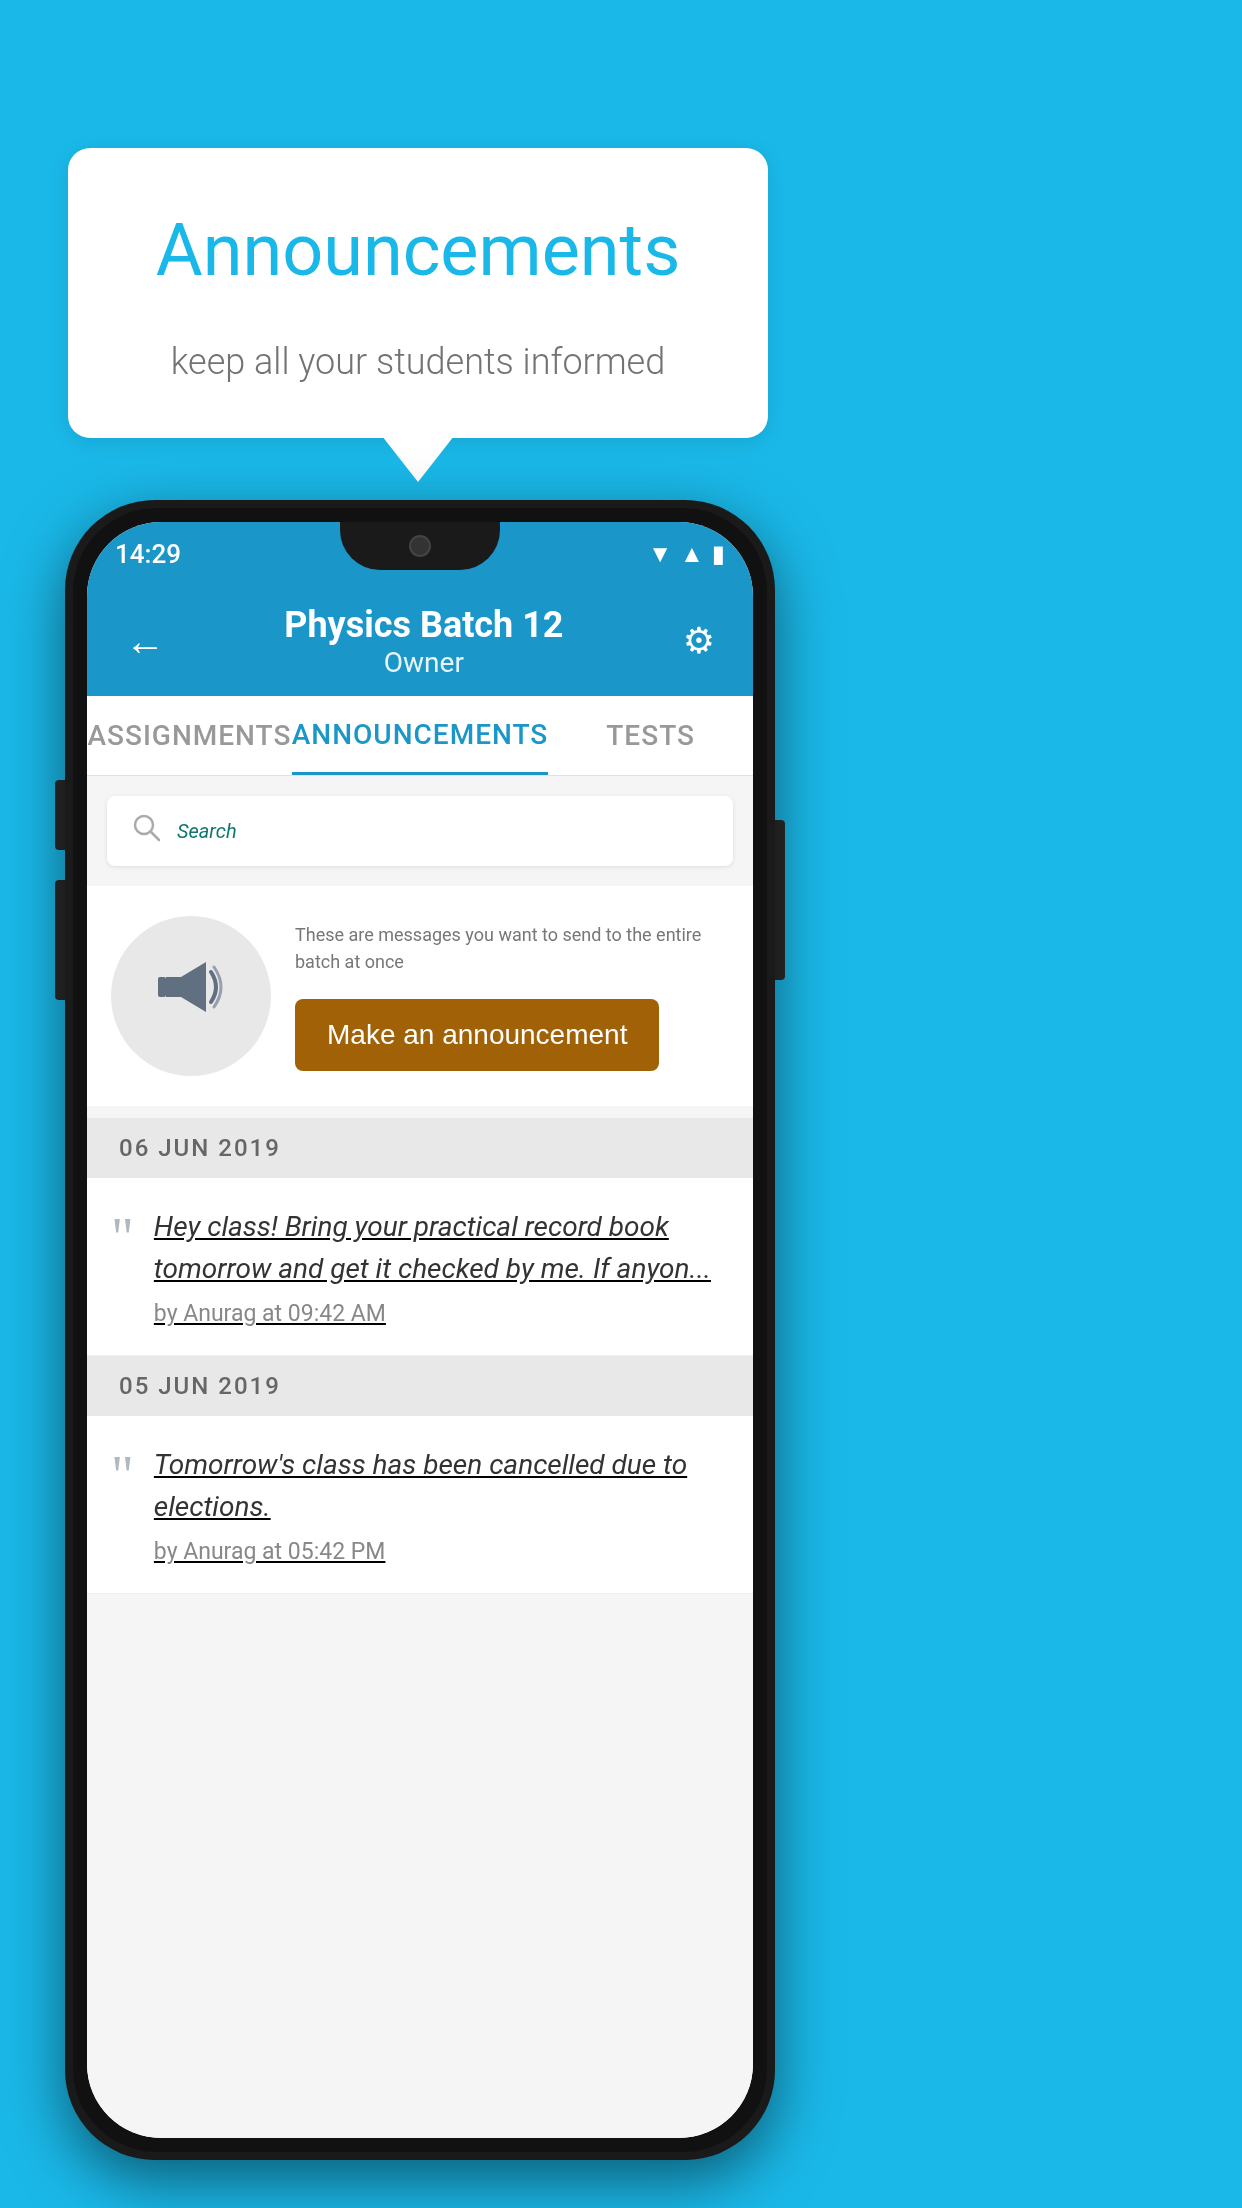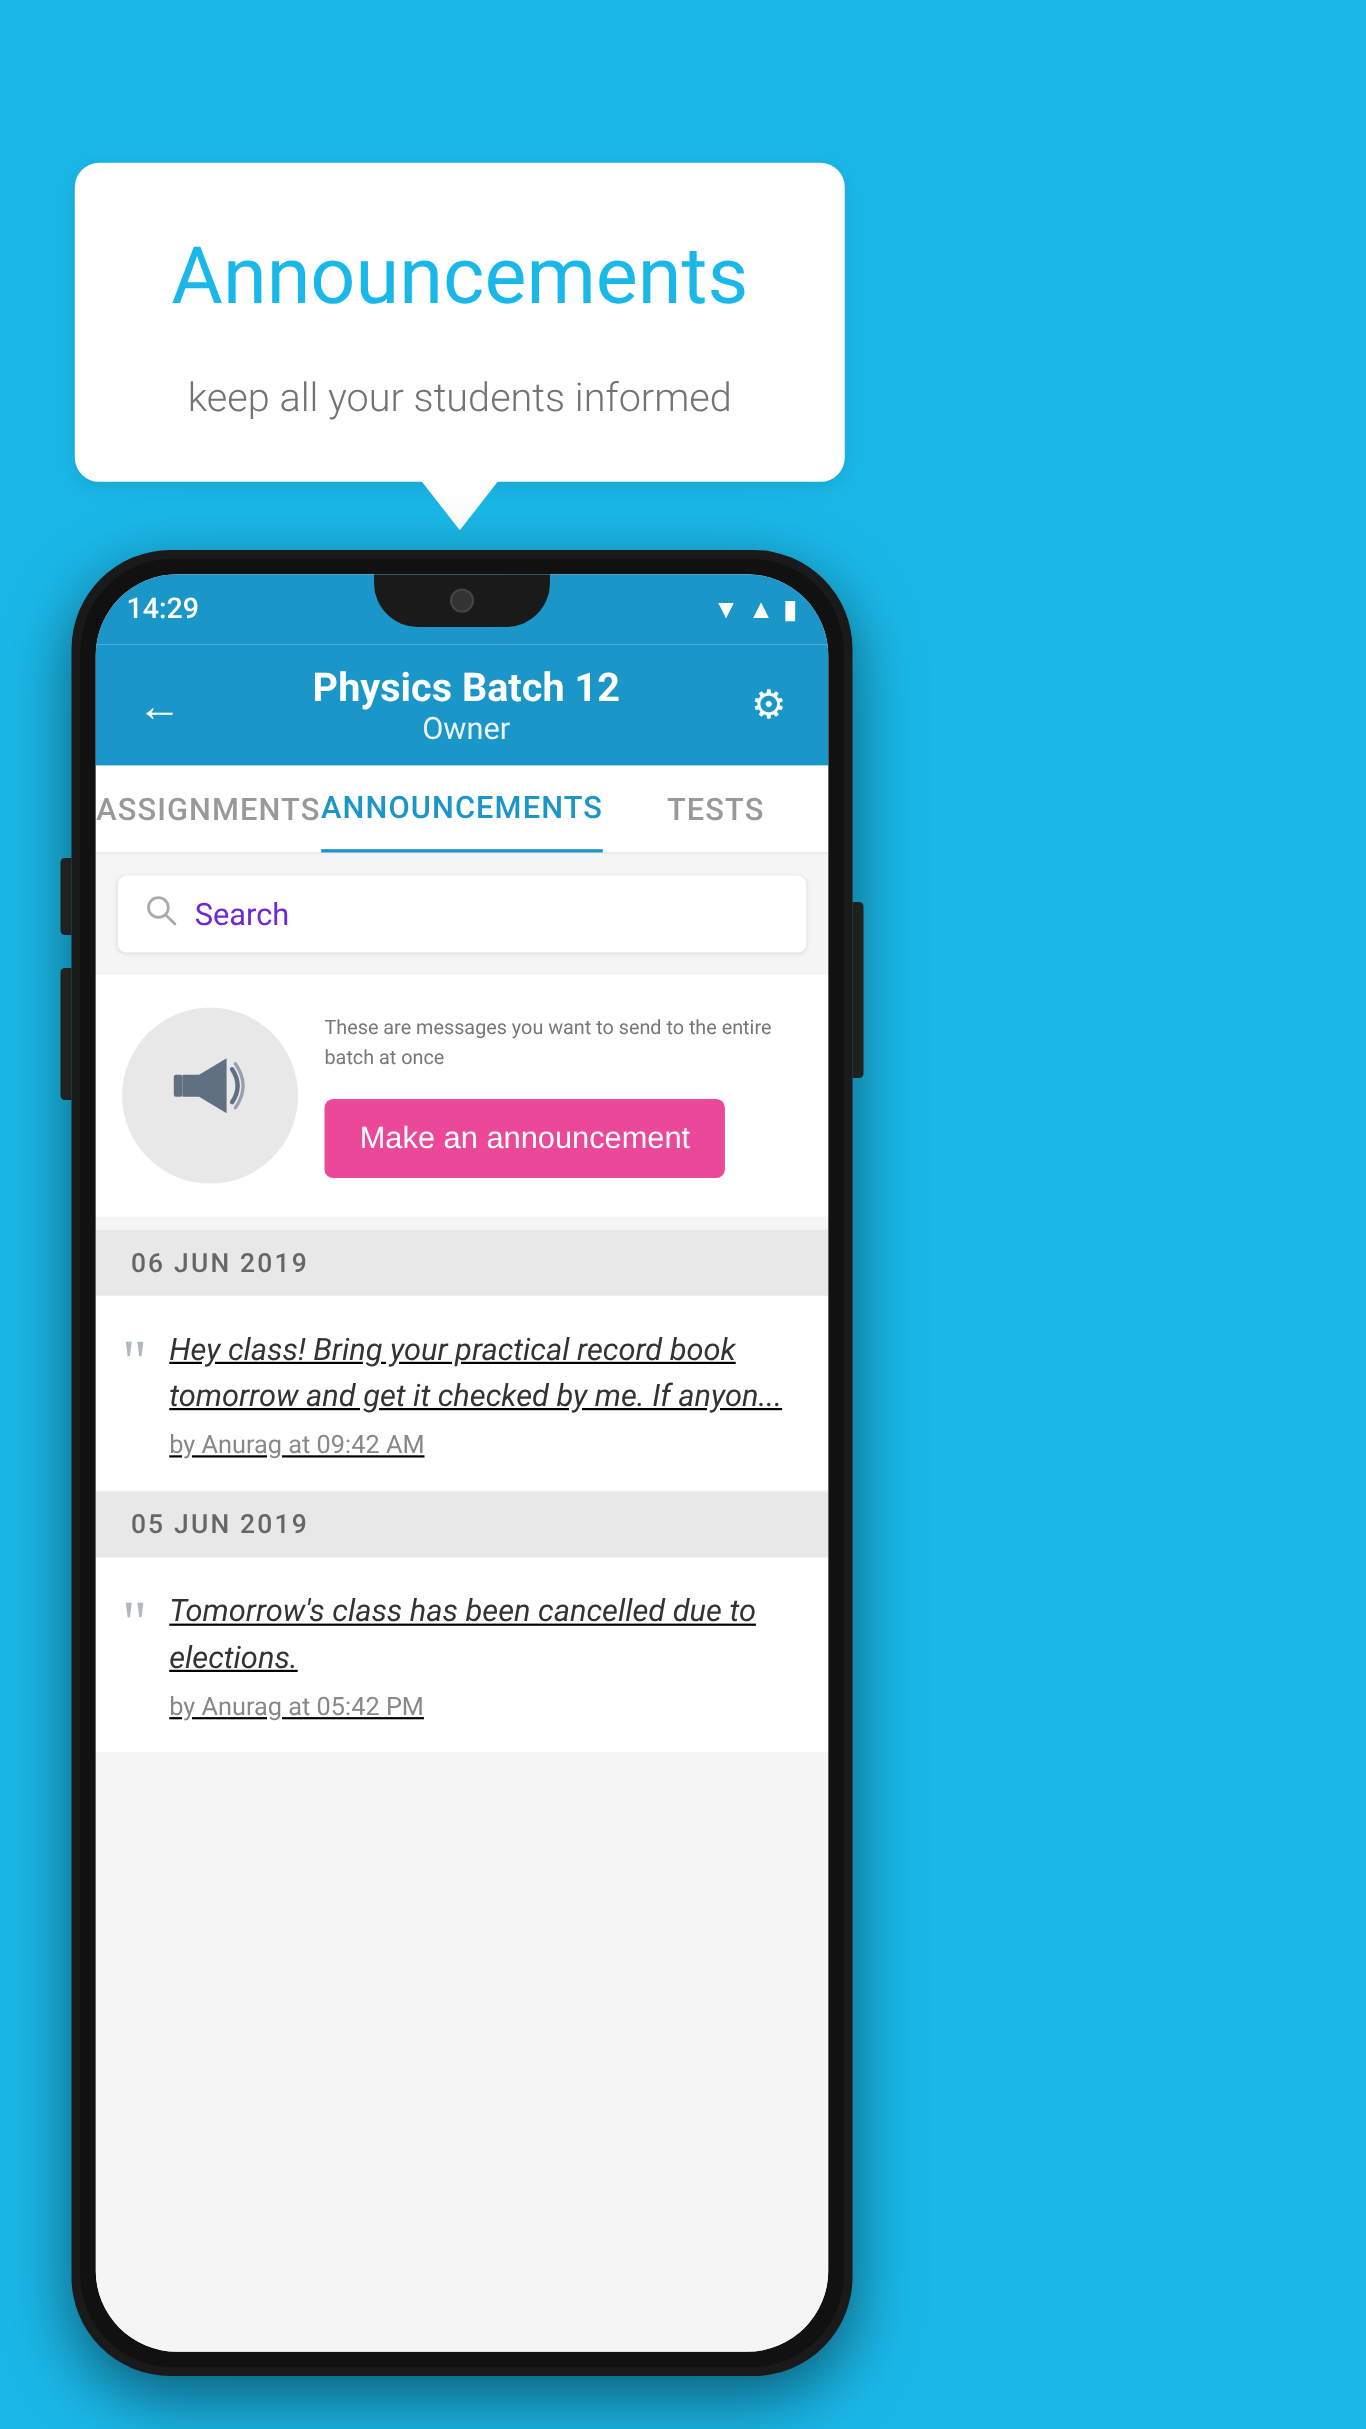--- a/index.html
+++ b/index.html
@@ -255,22 +255,23 @@
       box-shadow: 0 1px 4px rgba(0,0,0,0.1);
     }
 
     .search-icon-svg {
       color: #999;
       font-size: 32px;
       margin-right: 16px;
     }
 
     .search-placeholder {
-      font-size: 28px;
-      color: #6d28d9;
+      font-size: 20px;
+      color: #0f766e;
+      font-style: italic;
     }
 
     
     .promo-block {
       background: white;
       margin: 0 0 12px;
       padding: 30px 24px;
       display: flex;
       align-items: center;
       gap: 24px;
@@ -297,21 +298,21 @@
     }
 
     .promo-description {
       font-size: 18px;
       color: #777;
       line-height: 1.5;
       margin-bottom: 24px;
     }
 
     .make-announcement-btn {
-      background: #ec4899;
+      background: #a16207;
       color: white;
       border: none;
       border-radius: 8px;
       padding: 20px 32px;
       font-size: 28px;
       font-weight: 500;
       cursor: pointer;
     }
 
     

